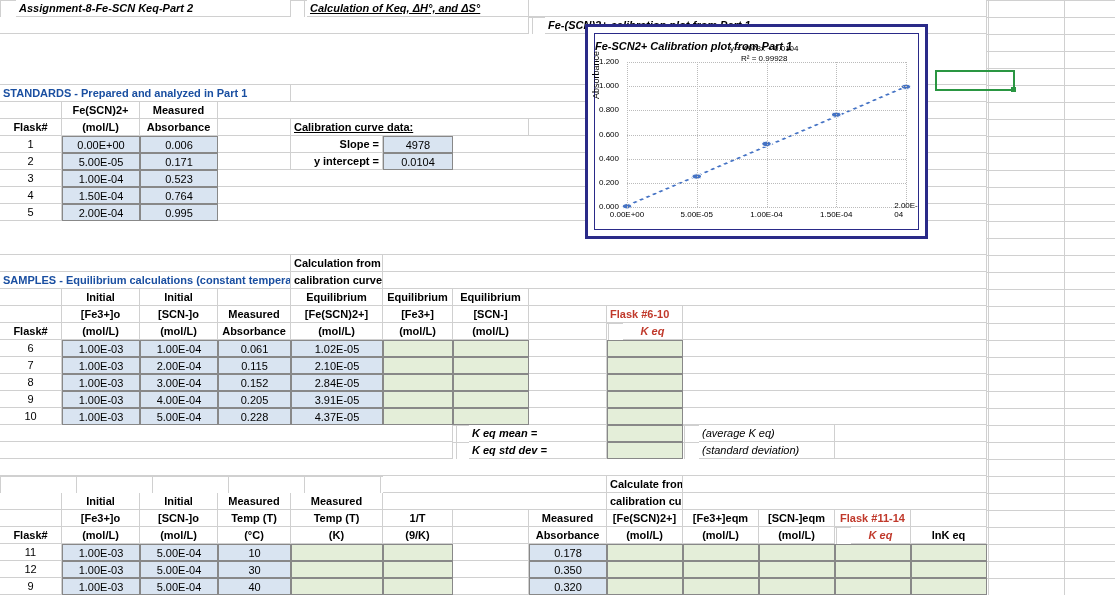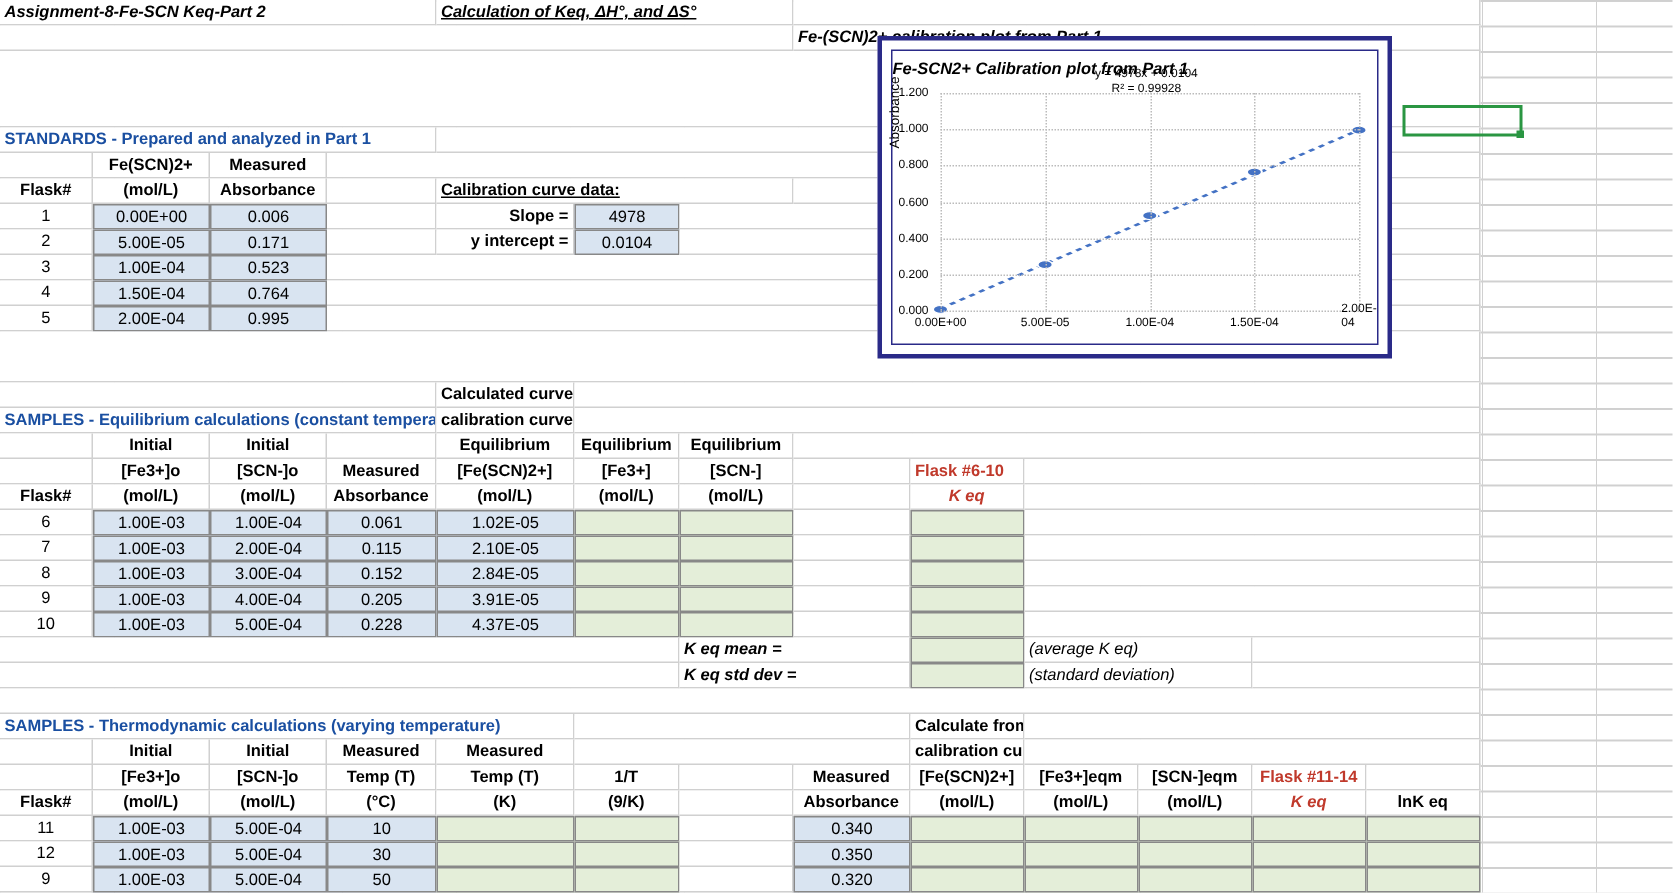--- a/index.html
+++ b/index.html
@@ -15,21 +15,21 @@
   grid-auto-rows: 17px;
   background-image:
     linear-gradient(to right, #d0d0d0 1px, transparent 1px),
     linear-gradient(to bottom, #d0d0d0 1px, transparent 1px);
   background-size: 76px 17px;
   width: 1115px;
   position: relative;
 }
 .cell { padding: 0 3px; line-height: 17px; overflow: hidden; white-space: nowrap; background:#fff; border-right:1px solid #d0d0d0; border-bottom:1px solid #d0d0d0;}
 .b { font-weight: bold; }
-.i { font-style: italic; }
+.i { font-style: italic; margin-left: 16px; }
 .u { text-decoration: underline; }
 .c { text-align: center; }
 .r { text-align: right; }
 .blue { color: #1a4fa1; }
 .red { color: #c0392b; }
 .bg-blue { background: #d9e4f1; }
 .bg-green { background: #e4eed9; }
 .box { border:1px solid #888; }
 .blank { background:#fff; border-right:1px solid #d0d0d0; border-bottom:1px solid #d0d0d0; }
 
@@ -114,21 +114,21 @@
     <div class="cell c bg-blue box">0.764</div>
     <div class="blank" style="grid-column:4/14;"></div>
 <div class="cell c">5</div>
     <div class="cell c bg-blue box">2.00E-04</div>
     <div class="cell c bg-blue box">0.995</div>
     <div class="blank" style="grid-column:4/14;"></div>
 
 <div class="blank" style="grid-column:1/14; grid-row:span 2;"></div>
 
 <div class="blank" style="grid-column:1/5;"></div>
-    <div class="cell b">Calculated curve</div>
+    <div class="cell b">Calculation from</div>
     <div class="blank" style="grid-column:6/14;"></div>
 
 <div class="cell b blue" style="grid-column:1/5;">SAMPLES - Equilibrium calculations (constant temperature)</div>
 <div class="cell b">calibration curve</div>
     <div class="blank" style="grid-column:6/14;"></div>
 
 <div class="blank"></div>
     <div class="cell c b">Initial</div>
     <div class="cell c b">Initial</div>
     <div class="blank"></div>
@@ -216,21 +216,20 @@
     <div class="cell i" style="grid-column:10/12;">(average K eq)</div>
     <div class="blank" style="grid-column:12/14;"></div>
 <div class="blank" style="grid-column:1/7;"></div>
     <div class="cell b i" style="grid-column:7/9;">K eq std dev =</div>
     <div class="cell bg-green box"></div>
     <div class="cell i" style="grid-column:10/12;">(standard deviation)</div>
     <div class="blank" style="grid-column:12/14;"></div>
 
 <div class="blank" style="grid-column:1/14;"></div>
 
-<div class="cell b blue" style="grid-column:1/6;">SAMPLES - Thermodynamic calculations (varying temperature)</div>
     <div class="blank" style="grid-column:6/9;"></div>
     <div class="cell b">Calculate from</div>
     <div class="blank" style="grid-column:10/14;"></div>
 
 <div class="blank"></div>
     <div class="cell c b">Initial</div>
     <div class="cell c b">Initial</div>
     <div class="cell c b">Measured</div>
     <div class="cell c b">Measured</div>
     <div class="blank" style="grid-column:6/9;"></div>
@@ -263,21 +262,21 @@
     <div class="cell c i b red">K eq</div>
     <div class="cell c b">lnK eq</div>
 
 <div class="cell c">11</div>
     <div class="cell c bg-blue box">1.00E-03</div>
     <div class="cell c bg-blue box">5.00E-04</div>
     <div class="cell c bg-blue box">10</div>
     <div class="cell bg-green box"></div>
     <div class="cell bg-green box"></div>
     <div class="blank"></div>
-    <div class="cell c bg-blue box">0.340</div>
+    <div class="cell c bg-blue box">0.178</div>
     <div class="cell bg-green box"></div>
     <div class="cell bg-green box"></div>
     <div class="cell bg-green box"></div>
     <div class="cell bg-green box"></div>
     <div class="cell bg-green box"></div>
 <div class="cell c">12</div>
     <div class="cell c bg-blue box">1.00E-03</div>
     <div class="cell c bg-blue box">5.00E-04</div>
     <div class="cell c bg-blue box">30</div>
     <div class="cell bg-green box"></div>
@@ -285,21 +284,21 @@
     <div class="blank"></div>
     <div class="cell c bg-blue box">0.350</div>
     <div class="cell bg-green box"></div>
     <div class="cell bg-green box"></div>
     <div class="cell bg-green box"></div>
     <div class="cell bg-green box"></div>
     <div class="cell bg-green box"></div>
 <div class="cell c">9</div>
     <div class="cell c bg-blue box">1.00E-03</div>
     <div class="cell c bg-blue box">5.00E-04</div>
-    <div class="cell c bg-blue box">50</div>
+    <div class="cell c bg-blue box">40</div>
     <div class="cell bg-green box"></div>
     <div class="cell bg-green box"></div>
     <div class="blank"></div>
     <div class="cell c bg-blue box">0.320</div>
     <div class="cell bg-green box"></div>
     <div class="cell bg-green box"></div>
     <div class="cell bg-green box"></div>
     <div class="cell bg-green box"></div>
     <div class="cell bg-green box"></div>
 

